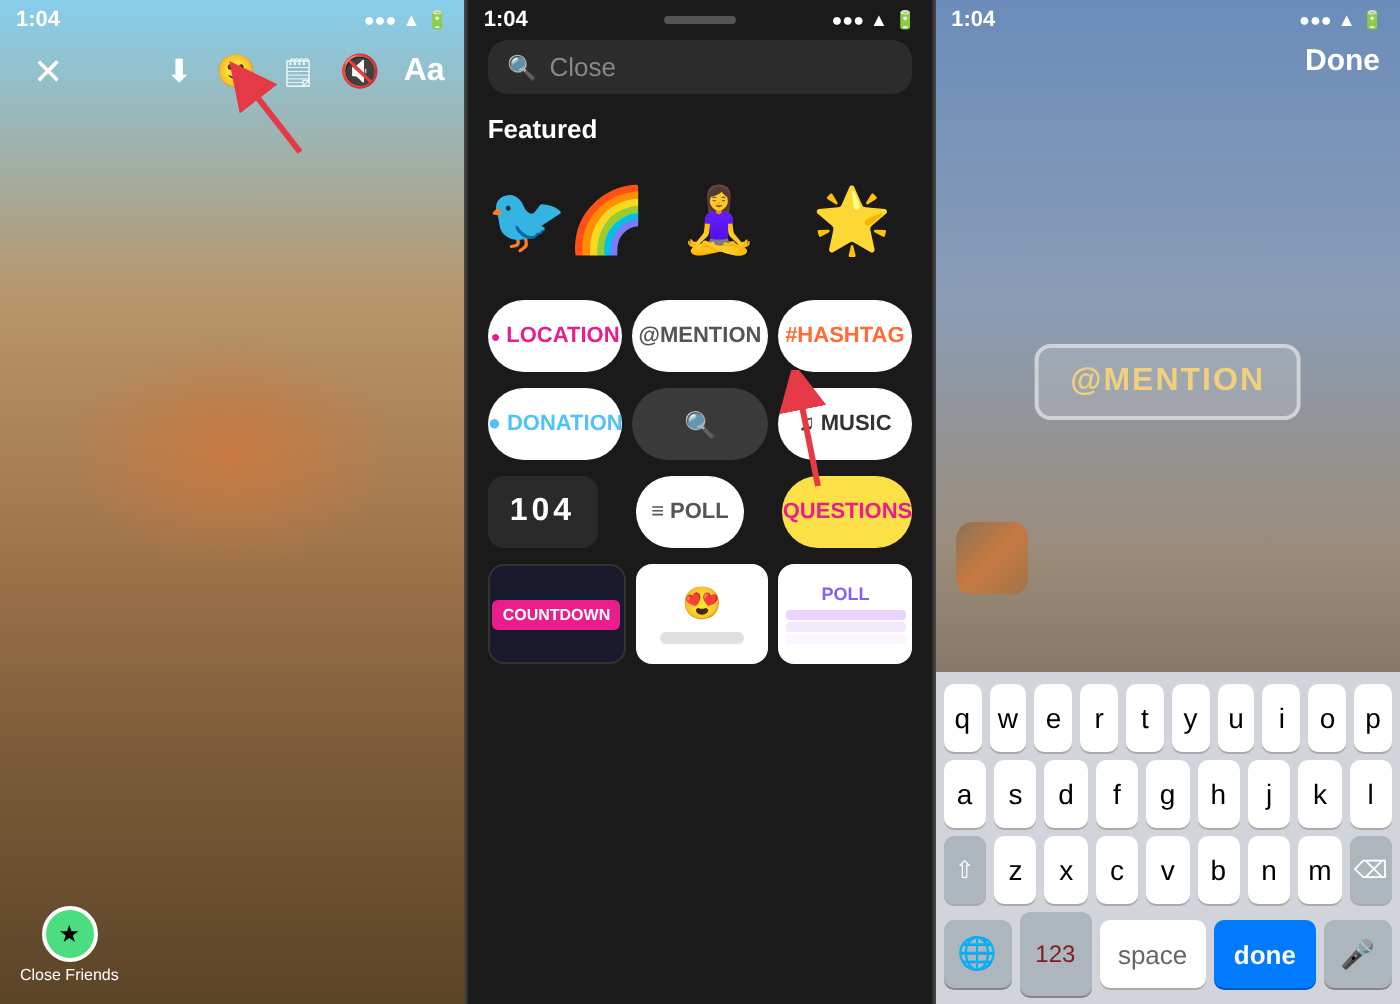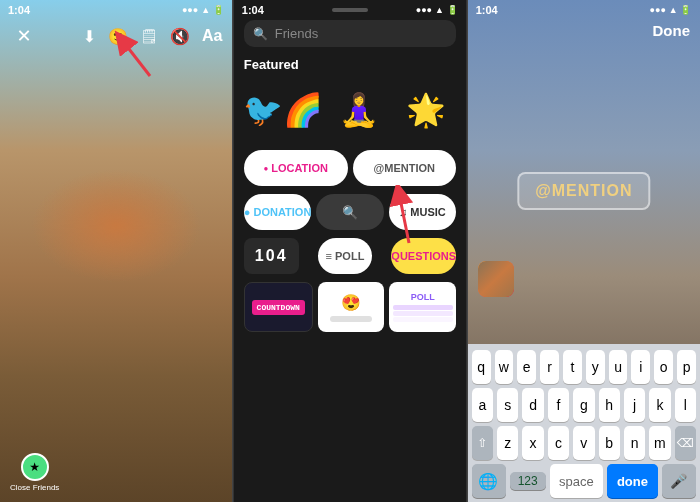--- a/index.html
+++ b/index.html
@@ -338,21 +338,20 @@
       border-radius: 8px;
       background: #1a1a2e;
       display: flex;
       flex-direction: column;
       align-items: center;
       justify-content: center;
       font-size: 9px;
       font-weight: 700;
       color: #fff;
       border: 1px solid #333;
-      font-family: Liberation Mono, monospace;
     }
     .countdown-inner {
       display: flex;
       gap: 2px;
       align-items: center;
     }
     .cd-box {
       background: #e91e8c;
       border-radius: 3px;
       padding: 2px 4px;
@@ -500,28 +499,28 @@
       max-width: 36px;
     }
     .kb-row-bottom {
       display: flex;
       gap: 4px;
       justify-content: center;
       align-items: center;
     }
     .kb-123 {
       background: #adb5bd;
-      height: 18px;
+      height: 42px;
       border-radius: 5px;
       padding: 0 8px;
       display: flex;
       align-items: center;
       justify-content: center;
       font-size: 12px;
-      color: #14532d;
+      color: #7f1d1d;
       box-shadow: 0 1px 0 #888;
       min-width: 36px;
     }
     .kb-emoji {
       background: #adb5bd;
       height: 34px;
       width: 34px;
       border-radius: 5px;
       display: flex;
       align-items: center;
@@ -638,38 +637,41 @@
       <span>●●●</span>
       <span>▲</span>
       <span>🔋</span>
     </div>
   </div>
 
   <div class="panel-2-handle"></div>
 
   <div class="sticker-search">
     <span class="search-icon-s">🔍</span>
-    <span class="search-placeholder">Friends</span>
+    <span class="search-placeholder">Close</span>
   </div>
 
   <div class="featured-label">Featured</div>
 
   <div class="sticker-row">
     <div class="sticker-item" style="font-size:32px;">🐦‍🌈</div>
     <div class="sticker-item" style="font-size:32px;">🧘‍♀️</div>
     <div class="sticker-item" style="font-size:32px;">🌟</div>
   </div>
 
   <div class="badge-row">
     <div class="badge-item badge-location">
       <span class="badge-dot-pink">●</span>
       <span>LOCATION</span>
     </div>
     <div class="badge-item badge-mention">
       <span style="color:#555; font-weight:700;">@MENTION</span>
+    </div>
+    <div class="badge-item badge-hashtag">
+      <span class="hashtag-color">#HASHTAG</span>
     </div>
   </div>
 
   <svg class="red-arrow-svg" style="left:145px; top:185px; width:50px; height:60px;">
     <defs>
       <marker id="arrowhead2" markerWidth="8" markerHeight="8" refX="4" refY="4" orient="auto">
         <path d="M0,0 L8,4 L0,8 Z" fill="#e63946"></path>
       </marker>
     </defs>
     <line x1="30" y1="58" x2="20" y2="8" stroke="#e63946" stroke-width="3" marker-end="url(#arrowhead2)"></line>

